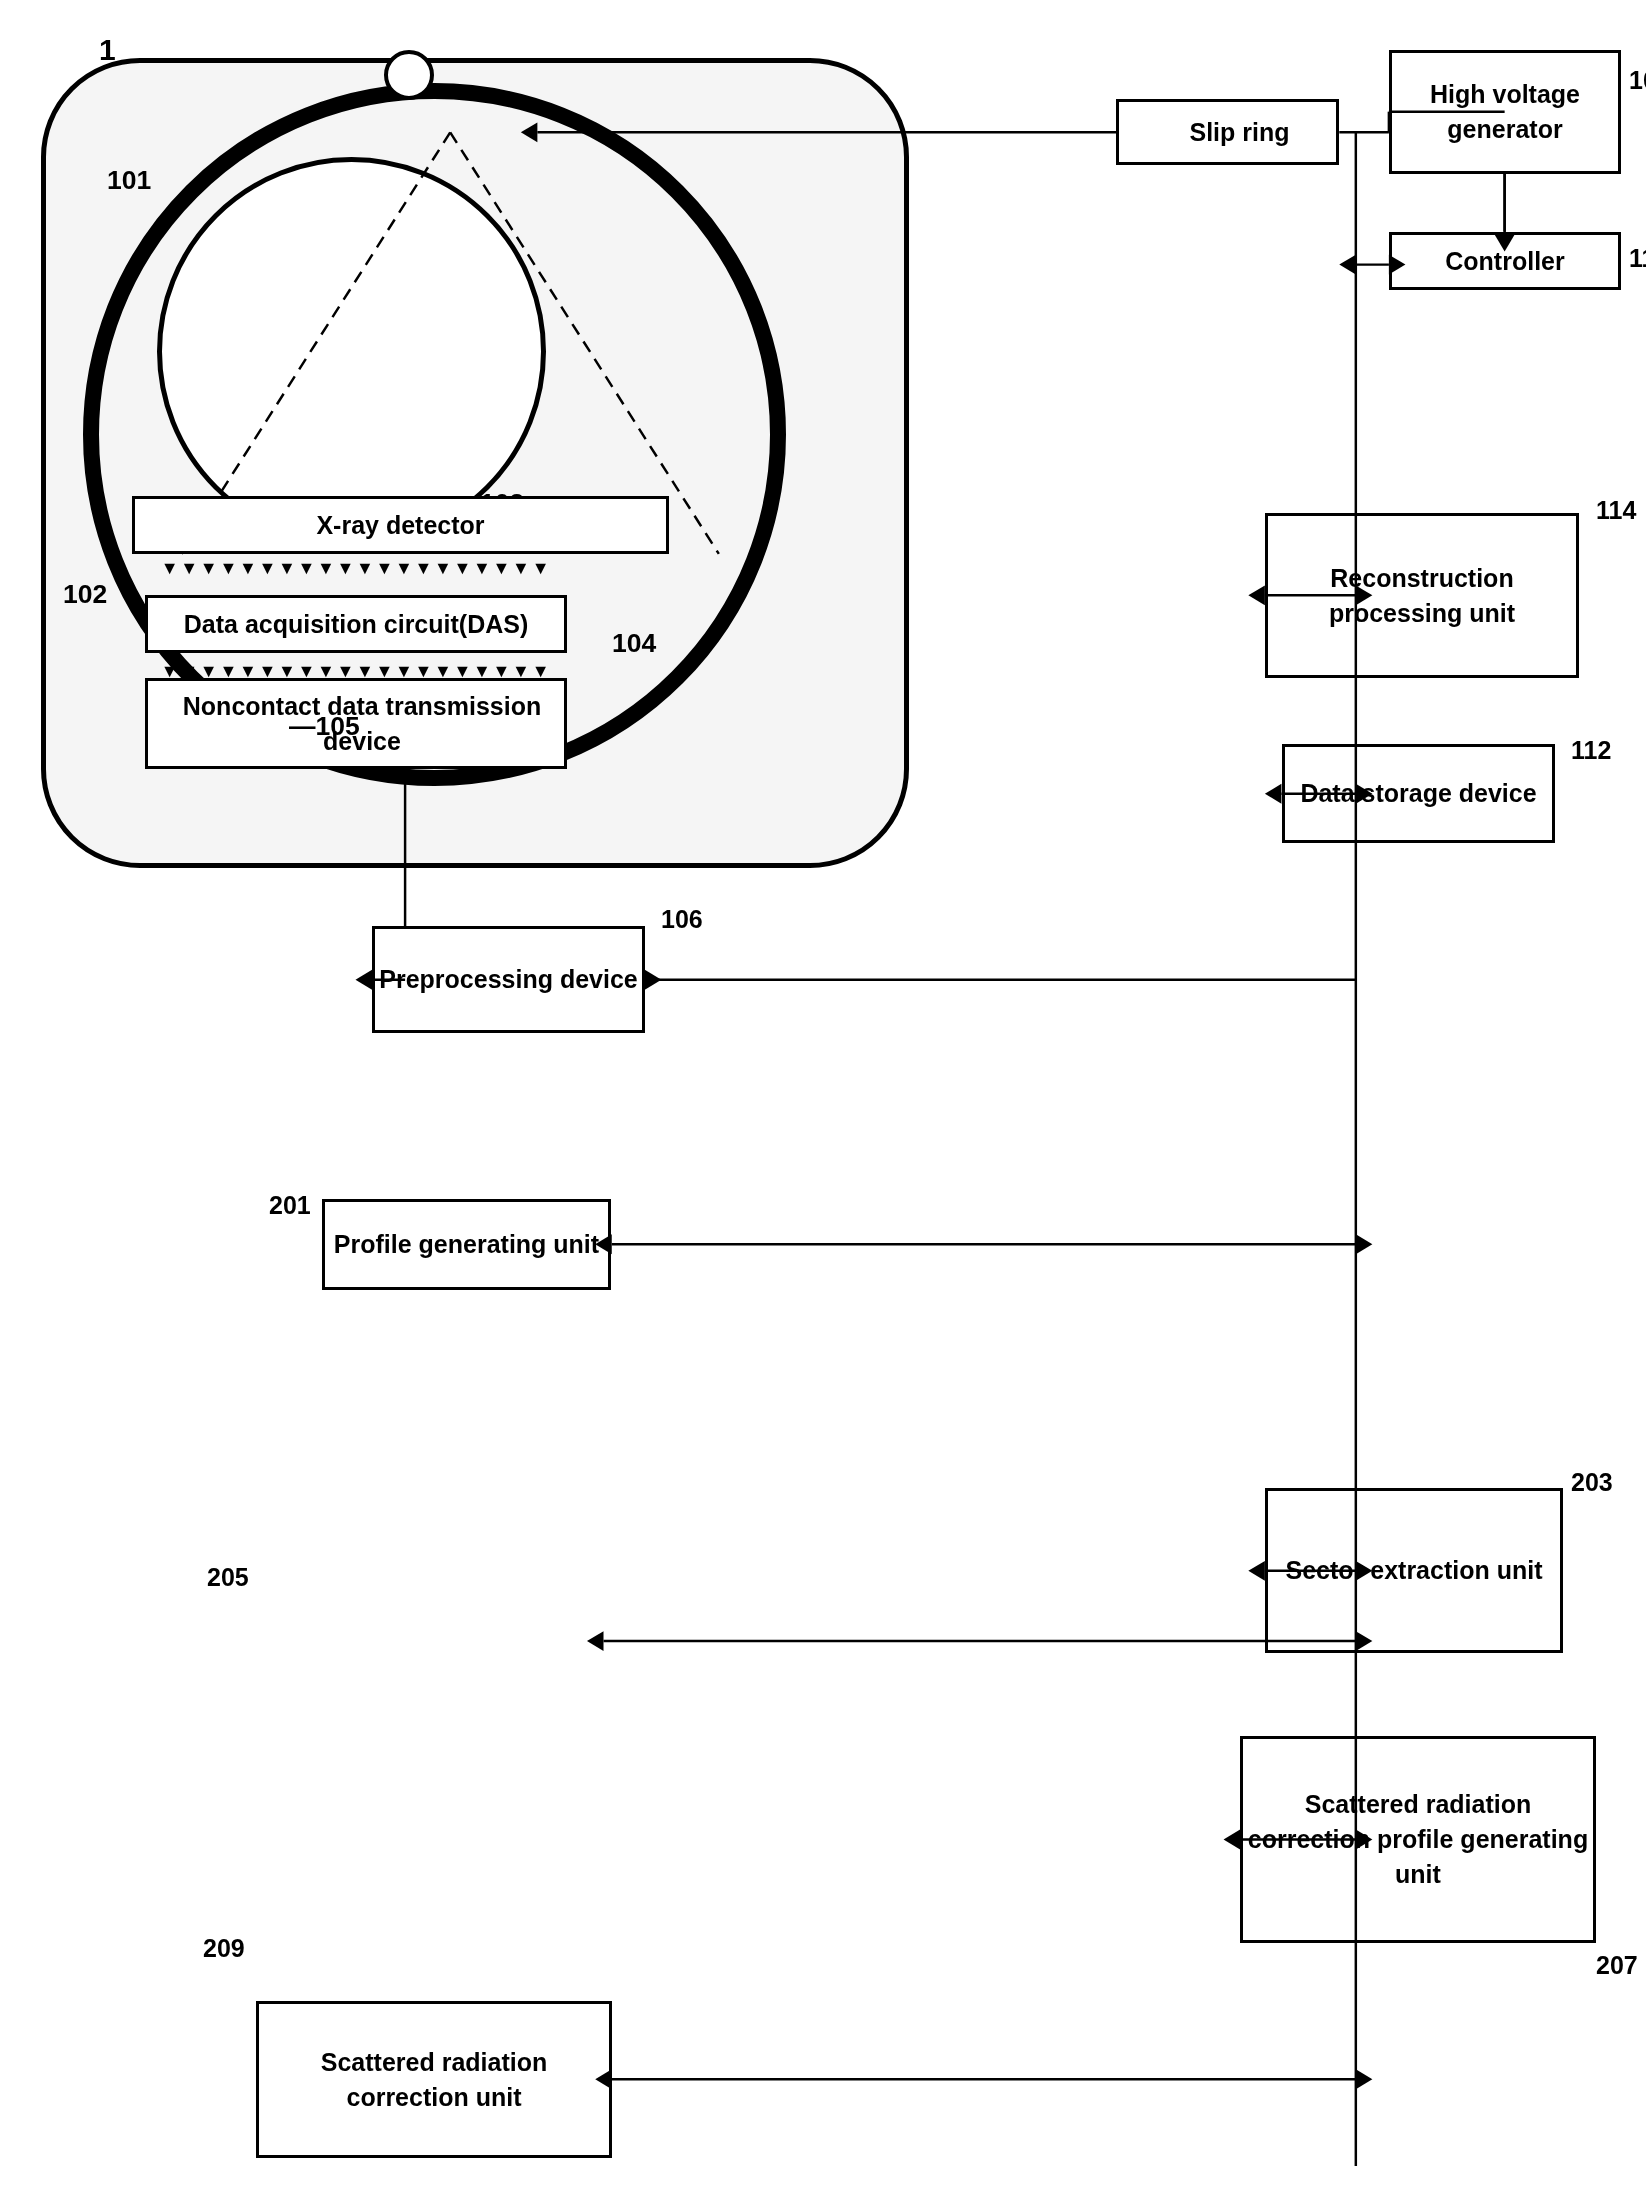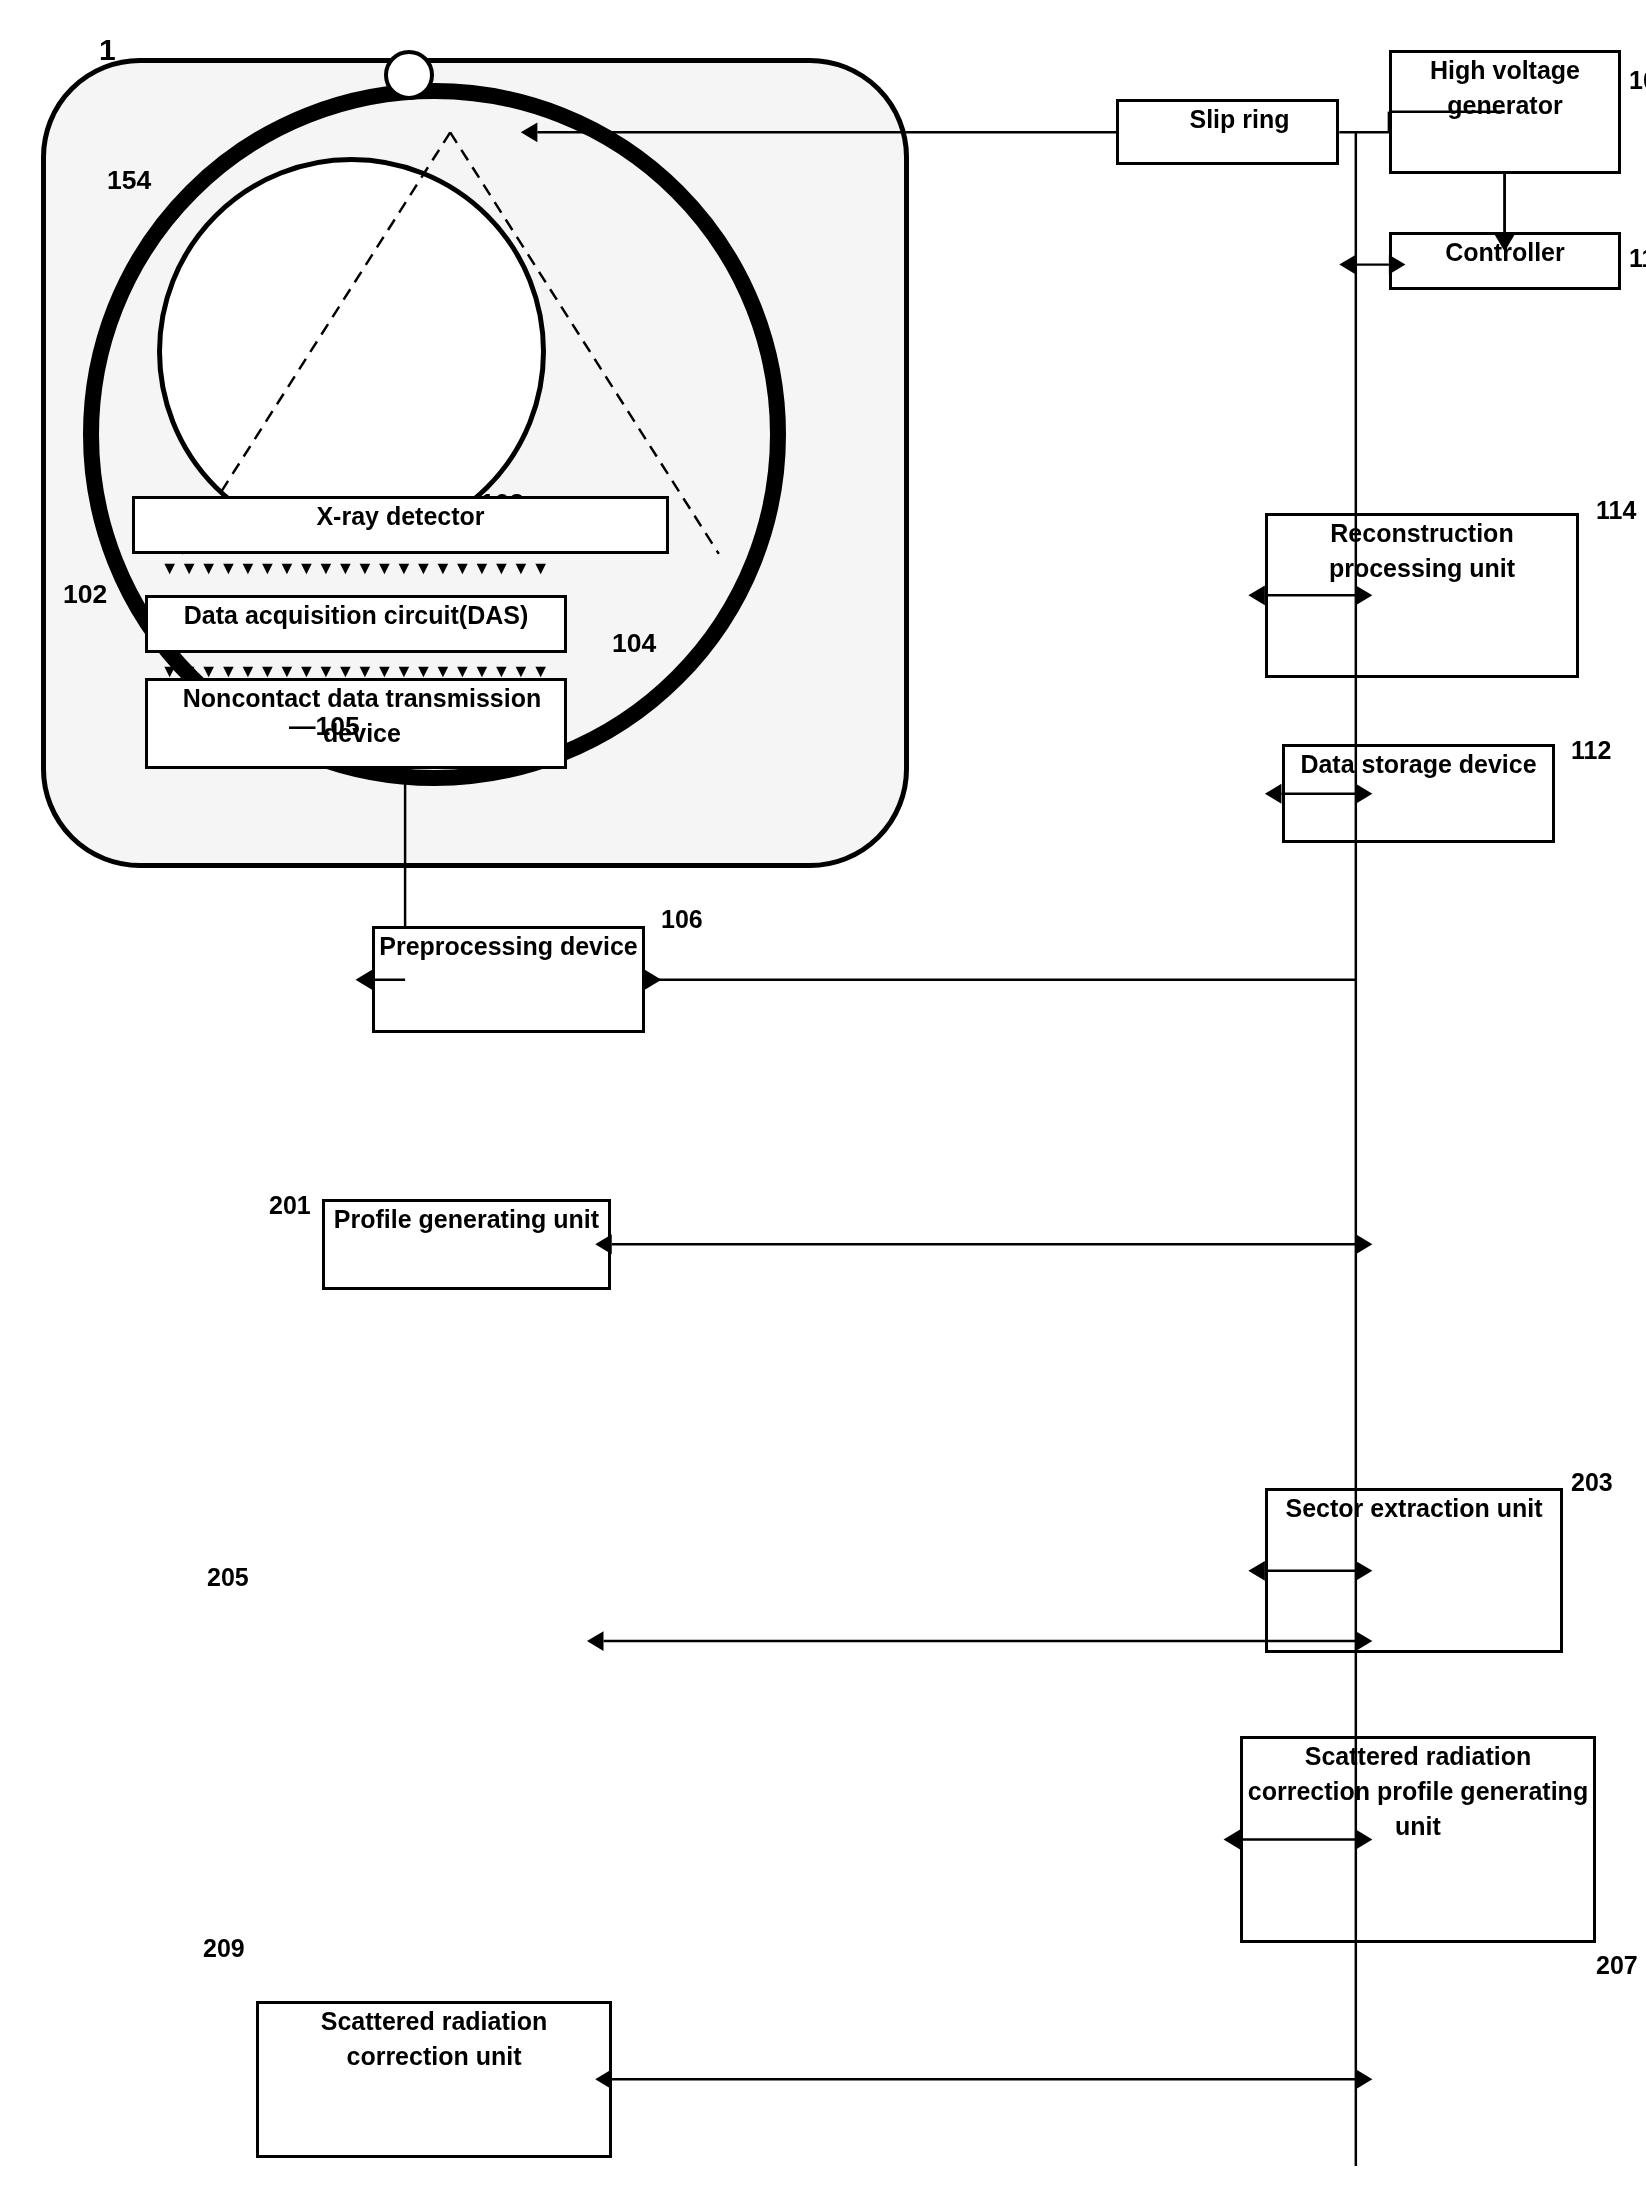--- a/index.html
+++ b/index.html
@@ -192,21 +192,21 @@
     }
     .arrows-row-1 { top: 558px; }
     .arrows-row-2 { top: 661px; }
 
     
     .right-box {
       position: absolute;
       border: 3.3px solid #000;
       background: #fff;
       display: flex;
-      align-items: flex-start;
+      align-items: center;
       justify-content: center;
       text-align: center;
       font-size: 25px;
       font-weight: bold;
       line-height: 1.4;
     }
 
     
     .slip-ring-box {
       top: 99px;
@@ -327,21 +327,21 @@
   <div class="gantry-bore"></div>
 
   <div class="xray-source"></div>
 
   <svg class="triangle-svg" viewBox="0 0 1050 980" width="868" height="810">
 
     <line x1="495" y1="90" x2="170" y2="600" stroke="#000" stroke-width="3" stroke-dasharray="15,10"></line>
     <line x1="495" y1="90" x2="820" y2="600" stroke="#000" stroke-width="3" stroke-dasharray="15,10"></line>
   </svg>
 
-  <div class="label-101">154</div>
+  <div class="label-101">101</div>
   <div class="label-102">102</div>
   <div class="label-103">103</div>
 
   <div class="xray-detector-box right-box" style="position:absolute; top:496px; left:132px; width:537px; height:58px;">
     <span>X-ray detector</span>
   </div>
 
   <div class="arrows-down-row arrows-row-1">
     <span>▼▼▼▼▼▼▼▼▼▼▼▼▼▼▼▼▼▼▼▼</span>
   </div>

